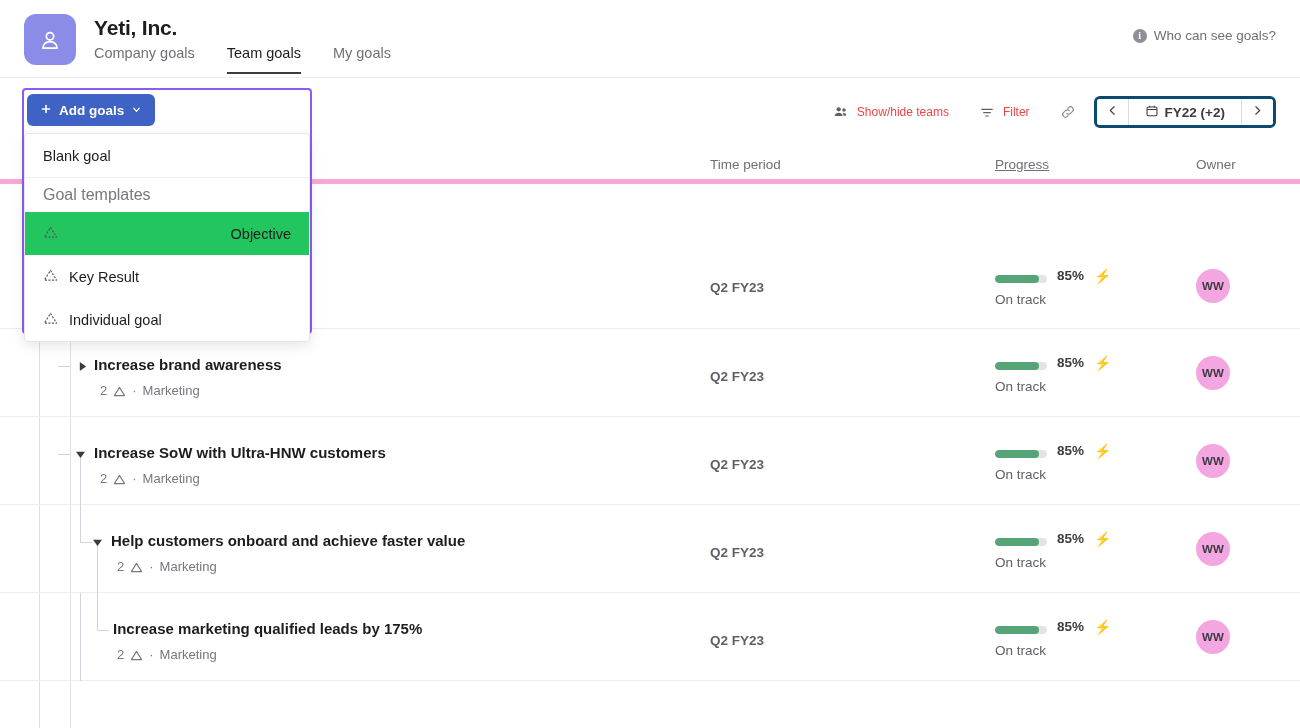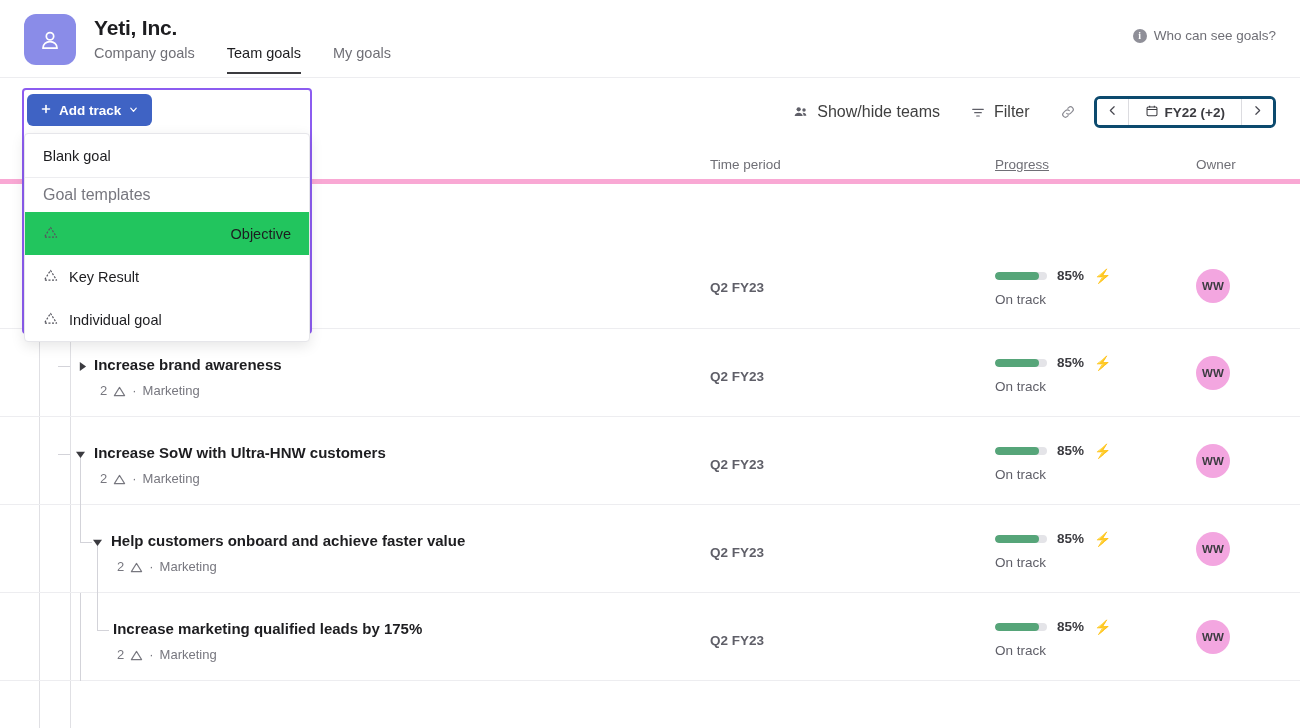--- a/index.html
+++ b/index.html
@@ -72,21 +72,21 @@
     position: absolute; top: 78px; left: 0;
     width: 1300px; height: 68px;
     background: #fff;
   }
   .toolbar-right {
     position: absolute; right: 24px; top: 0; height: 68px;
     display: flex; align-items: center; gap: 0;
   }
   .tb-item {
     display: flex; align-items: center; gap: 8px;
-    font-size: 16px; color: #404040;
+    font-size: 12px; color: #ef4444;
     cursor: pointer;
     margin-right: 30px;
     white-space: nowrap;
   }
   .tb-icon { display:flex; align-items:center; justify-content:center; }
   .period-group {
     display: flex; align-items: stretch;
     border: 3px solid #0c4a6e;
     border-radius: 6px;
     height: 32px;
@@ -155,21 +155,21 @@
     cursor: pointer;
     display:flex; align-items:center; justify-content:center;
   }
   .caret svg { display:block; }
 
   .cell-time {
     position: absolute; left: 710px; top: 40px;
     font-size: 13.5px; color: #5f5f68; font-weight: 600;
   }
   .cell-prog { position: absolute; left: 995px; top: 26px; }
-  .pbar-row { display:flex; align-items:center; gap:10px; }
+  .pbar-row { display:flex; align-items:flex-end; gap:10px; }
   .pbar {
     width: 52px; height: 8px; border-radius: 5px; background: #e4e4e8;
     overflow: hidden;
   }
   .pbar-fill { height: 100%; border-radius: 5px; background: #56a579; }
   .ppct { font-size: 13.5px; color: #3b3b40; font-weight: 600; }
   .bolt { color: #f5a623; font-size: 14px; line-height: 1; }
   .pstatus { margin-top: 9px; font-size: 13.5px; color: #5f5f68; }
 
   .avatar {
@@ -509,21 +509,21 @@
   </div>
 
   <div class="dd-wrap">
     <button class="add-btn">
       <span>
         <svg width="12" height="12" viewBox="0 0 24 24" stroke="#ffffff" stroke-width="3.2" stroke-linecap="round">
           <line x1="12" y1="5" x2="12" y2="19"></line>
             <line x1="5" y1="12" x2="19" y2="12"></line>
         </svg>
       </span>
-      <span>Add track</span>
+      <span>Add goals</span>
       <span>
         <svg width="11" height="11" viewBox="0 0 24 24" fill="none" stroke="#ffffff" stroke-width="2.6" stroke-linecap="round" stroke-linejoin="round">
             <polyline points="6,9 12,16 18,9"></polyline>
           </svg>
       </span>
     </button>
 
     <div class="dd-menu">
       <div class="dd-item">
         <span>Blank goal</span>

